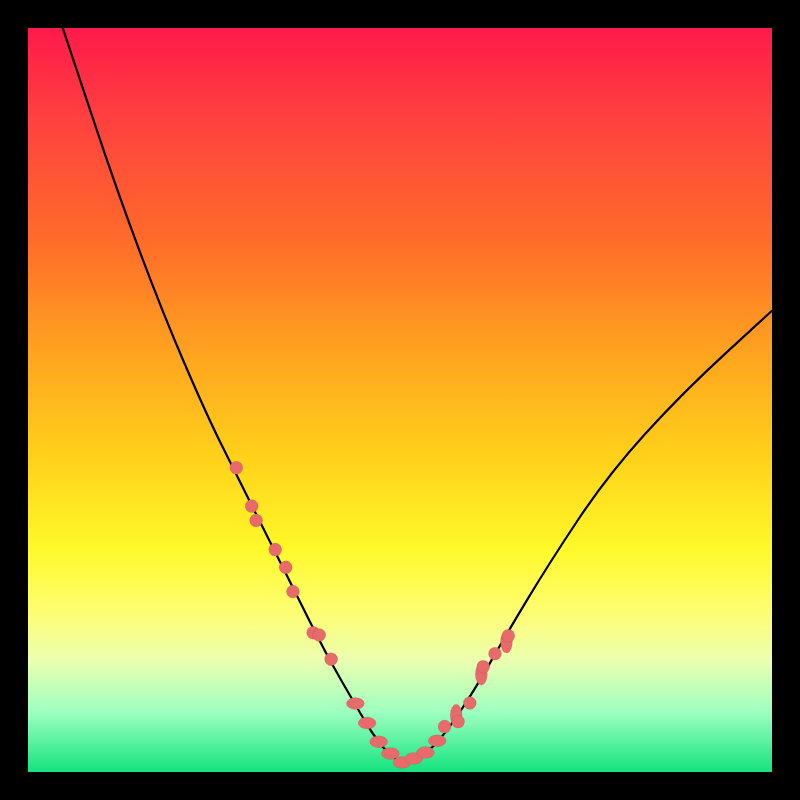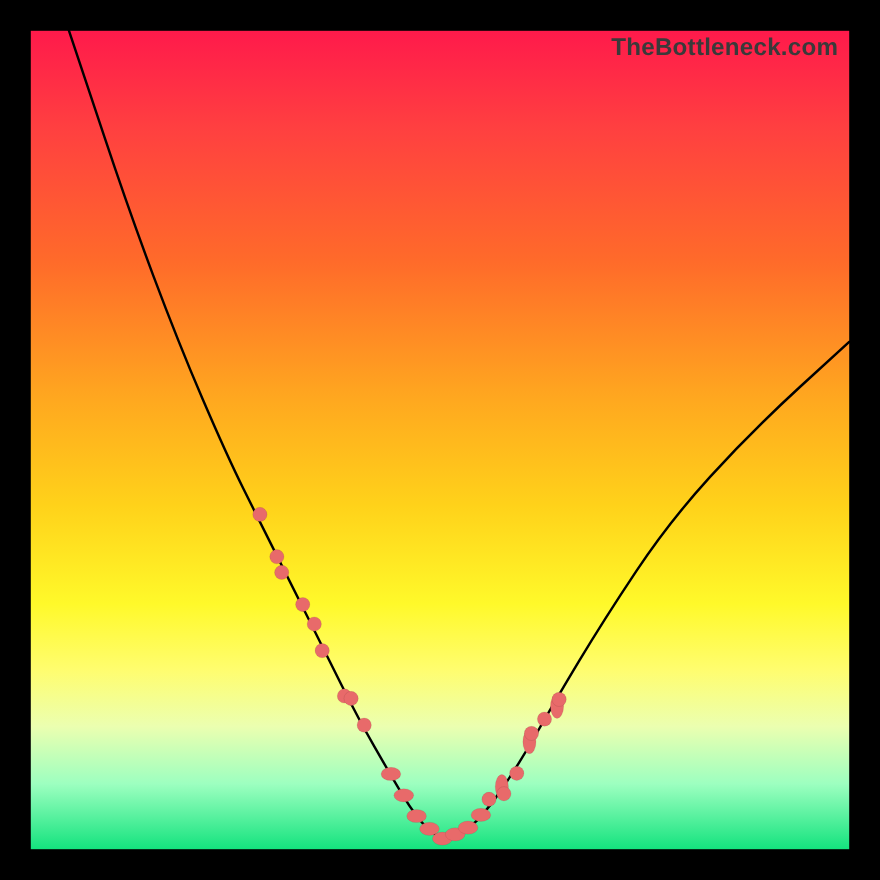--- a/index.html
+++ b/index.html
@@ -65,21 +65,20 @@
     fill: #e86a6a;
     stroke: rgba(0,0,0,0.12);
     stroke-width: 0.5;
   }
 </style>
 </head>
 <body>
 
 <div class="frame">
   <div class="plot">
-    <span class="watermark">TheBottleneck.com</span>
 
     <svg class="curve" viewBox="0 0 744 744">
       <g>
         <path id="curve-path" class="main-curve" d="M 0.0 -104.2 Q 0.0 -104.2 22.3 -37.2 Q 44.6 29.8 67.0 96.7 Q 89.3 163.7 111.6 223.2 Q 133.9 282.7 156.2 334.8 Q 178.6 386.9 193.4 416.6 Q 208.3 446.4 223.2 476.2 Q 238.1 505.9 253.0 535.7 Q 267.8 565.4 282.7 595.2 Q 297.6 625.0 312.5 651.0 Q 327.4 677.0 338.5 695.6 Q 349.7 714.2 360.8 725.4 Q 372.0 736.6 383.2 732.8 Q 394.3 729.1 405.5 718.0 Q 416.6 706.8 431.5 684.5 Q 446.4 662.2 461.3 636.1 Q 476.2 610.1 498.5 572.9 Q 520.8 535.7 550.6 491.0 Q 580.3 446.4 617.5 405.5 Q 654.7 364.6 699.4 323.6 T 744.0 282.7"></path>
       </g>
       <g id="markers">
           <circle cx="208.3" cy="439.7" r="6.5" class="marker-dot"></circle>
           <circle cx="223.7" cy="478.1" r="6.5" class="marker-dot"></circle>
           <circle cx="228.1" cy="492.4" r="6.5" class="marker-dot"></circle>
           <circle cx="247.2" cy="521.6" r="6.5" class="marker-dot"></circle>

